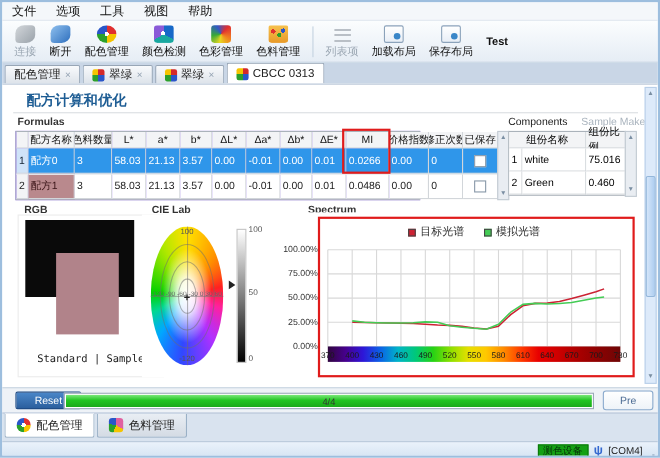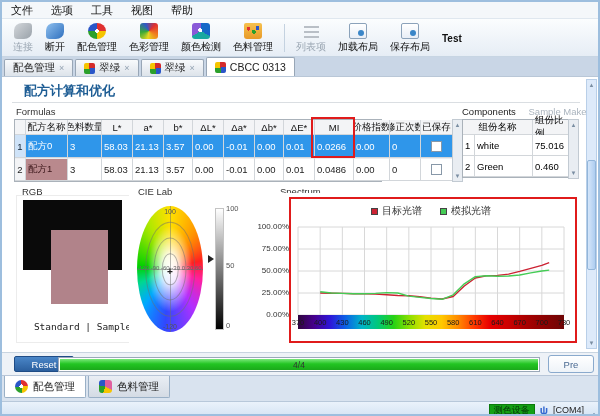--- a/index.html
+++ b/index.html
@@ -33,21 +33,21 @@
   .doctabs { position:absolute; left:0; top:55px; width:100%; height:19px; background:#c9d6e6; display:flex; align-items:flex-end; padding-left:2px; }
   .dtab { display:flex; align-items:center; gap:4px; height:17px; padding:0 8px; margin-right:2px; background:linear-gradient(#f8fafc,#dde3ea); border:1px solid #98a6b6; border-bottom:none; border-radius:2px 2px 0 0; font-size:10.5px; color:#222; }
   .dtab.active { background:#ffffff; height:19px; }
   .tabicon { width:11px; height:11px; border-radius:2px; background:conic-gradient(#d42a2a 0 25%,#2a56c8 0 50%,#2ba02b 0 75%,#f5c400 0); }
   .tclose { font-size:9px; color:#93a2b2; line-height:1; }
 
   
   .content { position:absolute; left:0; top:74px; width:100%; height:276px; background:#ffffff; border-top:1px solid #b9c7d7; }
   .page-title { position:absolute; left:22px; top:5px; font-size:13px; font-weight:bold; color:#1e5d94; }
   .title-rule { position:absolute; left:10px; right:18px; top:25px; border-top:1px solid #dadee2; }
-  .group-label { position:absolute; font-size:9.5px; color:#333; }
+  .group-label { position:absolute; font-size:9.5px; color:#333;font-weight:bold; }
 
   
   .ftable { position:absolute; left:12px; top:42px; width:450px; height:63px; font-size:9.5px; }
   .fgrid { display:grid; grid-template-columns:11px 42px 34px 31px 31px 29px 31px 31px 29px 31px 39px 36px 31px 32px; border:1px solid #aab2ba; width:368px; background:#8b5cf6; }
   .fc { border-right:1px solid #d2d6da; border-bottom:1px solid #d2d6da; padding:0 2px; display:flex; align-items:center; justify-content:center; height:15px; background:#f3f4f6; color:#111; overflow:hidden; white-space:nowrap; }
   .fc.hdr { font-weight:normal; }
   .fr1 { height:23px; background:#2f96ea; color:#fff; }
   .fr1.numcell { background:#cfe3f8; color:#123; }
   .fr2 { height:23px; background:#fff; color:#222; border-top:1px solid #eceef0; }
   .fr2.numcell { background:#f3f4f6; }
@@ -151,26 +151,26 @@
     </div>
     <div class="tbtn">
       <span class="ticon i-disconnect"></span>
       <span class="tlabel">断开</span>
     </div>
     <div class="tbtn">
       <span class="ticon i-wheel"></span>
       <span class="tlabel">配色管理</span>
     </div>
     <div class="tbtn">
+      <span class="ticon i-detect"></span>
+      <span class="tlabel">颜色检测</span>
+    </div>
+    <div class="tbtn">
       <span class="ticon i-palette"></span>
       <span class="tlabel">色彩管理</span>
-    </div>
-    <div class="tbtn">
-      <span class="ticon i-detect"></span>
-      <span class="tlabel">颜色检测</span>
     </div>
     <div class="tbtn">
       <span class="ticon i-colorant"></span>
       <span class="tlabel">色料管理</span>
     </div>
     <div class="tsep"></div>
     <div class="tbtn disabled">
       <span class="ticon i-list"></span>
       <span class="tlabel">列表项</span>
     </div>

